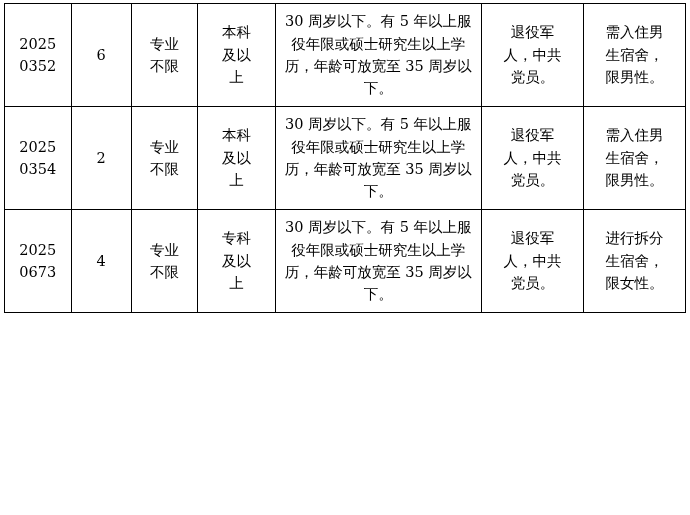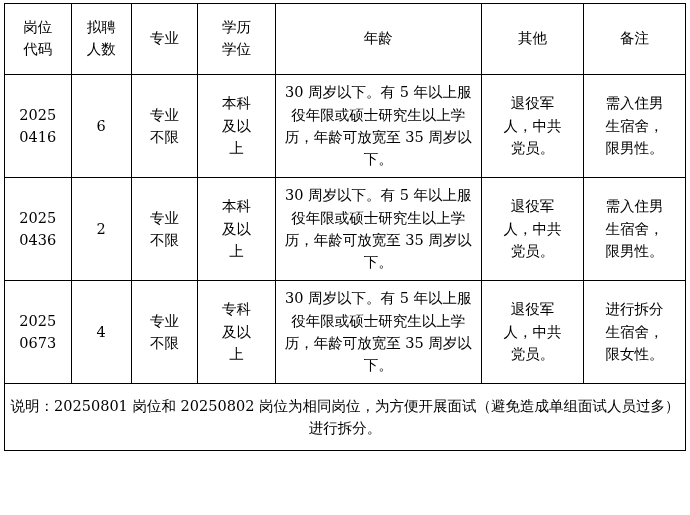--- a/index.html
+++ b/index.html
@@ -81,51 +81,25 @@
     <colgroup>
       <col class="c-code">
       <col class="c-count">
       <col class="c-major">
       <col class="c-degree">
       <col class="c-age">
       <col class="c-other">
       <col class="c-remark">
     </colgroup>
     <tbody>
-      <tr class="hdr">
-        <td>
-          <span class="stack nowrap-line">岗位</span>
-          <span class="stack nowrap-line">代码</span>
-        </td>
-        <td>
-          <span class="stack nowrap-line">拟聘</span>
-          <span class="stack nowrap-line">人数</span>
-        </td>
-        <td>
-          <span class="stack nowrap-line">专业</span>
-        </td>
-        <td>
-          <span class="stack nowrap-line">学历</span>
-          <span class="stack nowrap-line">学位</span>
-        </td>
-        <td>
-          <span class="stack nowrap-line">年龄</span>
-        </td>
-        <td>
-          <span class="stack nowrap-line">其他</span>
-        </td>
-        <td>
-          <span class="stack nowrap-line">备注</span>
-        </td>
-      </tr>
 
       <tr class="body-row">
         <td class="narrow-stack">
           <span class="nowrap-line">2025</span>
-          <span class="nowrap-line">0416</span>
+          <span class="nowrap-line">0352</span>
         </td>
         <td>6</td>
         <td class="narrow-stack">
           <span class="nowrap-line">专业</span>
           <span class="nowrap-line">不限</span>
         </td>
         <td class="narrow-stack">
           <span class="nowrap-line">本科</span>
           <span class="nowrap-line">及以</span>
           <span class="nowrap-line">上</span>
@@ -139,21 +113,21 @@
         <td class="narrow-stack">
           <span class="nowrap-line">需入住男</span>
           <span class="nowrap-line">生宿舍，</span>
           <span class="nowrap-line">限男性。</span>
         </td>
       </tr>
 
       <tr class="body-row">
         <td class="narrow-stack">
           <span class="nowrap-line">2025</span>
-          <span class="nowrap-line">0436</span>
+          <span class="nowrap-line">0354</span>
         </td>
         <td>2</td>
         <td class="narrow-stack">
           <span class="nowrap-line">专业</span>
           <span class="nowrap-line">不限</span>
         </td>
         <td class="narrow-stack">
           <span class="nowrap-line">本科</span>
           <span class="nowrap-line">及以</span>
           <span class="nowrap-line">上</span>
@@ -192,19 +166,16 @@
           <span class="nowrap-line">人，中共</span>
           <span class="nowrap-line">党员。</span>
         </td>
         <td class="narrow-stack">
           <span class="nowrap-line">进行拆分</span>
           <span class="nowrap-line">生宿舍，</span>
           <span class="nowrap-line">限女性。</span>
         </td>
       </tr>
 
-      <tr>
-        <td class="note-cell" colspan="7">说明：20250801 岗位和 20250802 岗位为相同岗位，为方便开展面试（避免造成单组面试人员过多）进行拆分。</td>
-      </tr>
     </tbody>
   </table>
 
 </div>
 
 </body></html>

